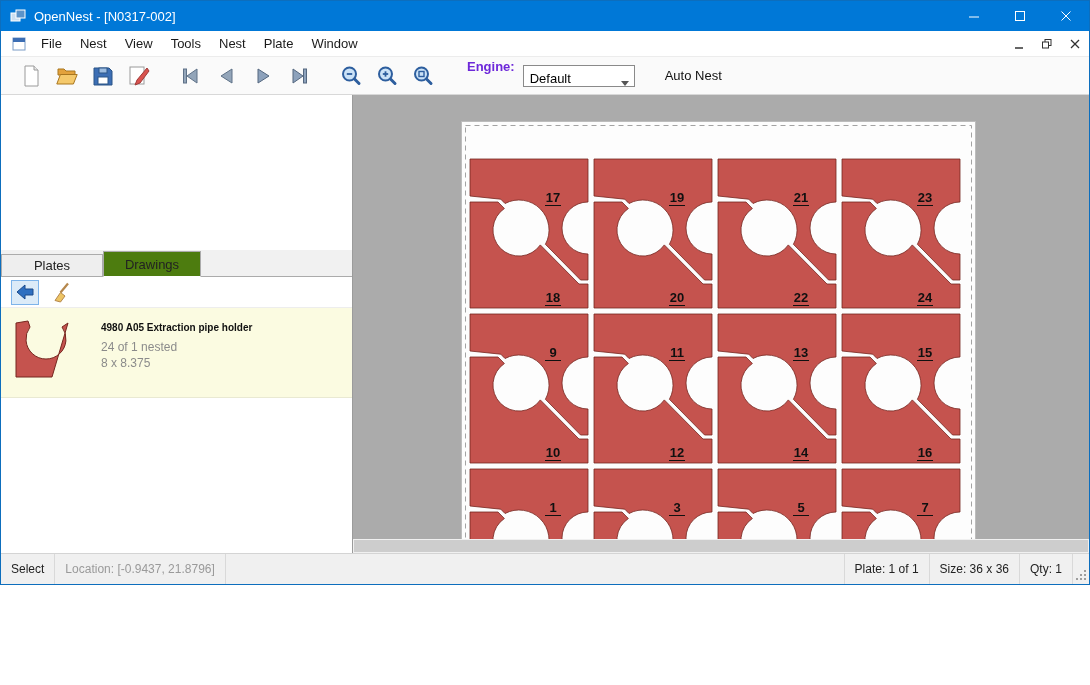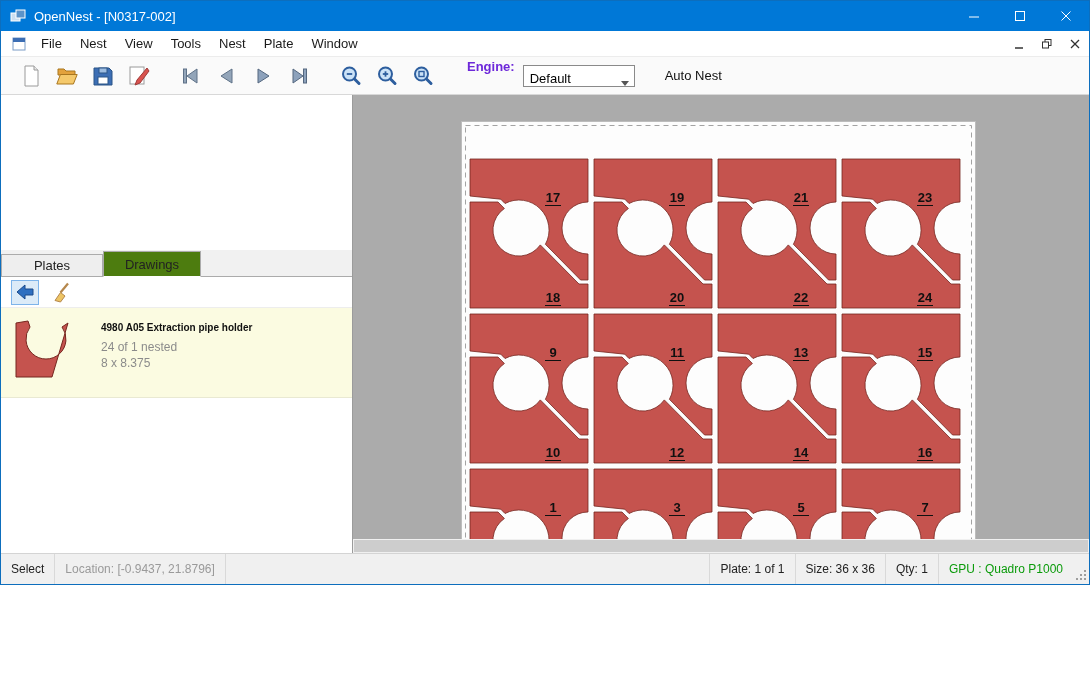--- a/index.html
+++ b/index.html
@@ -357,21 +357,20 @@
     <div class="st-cell st-location">Location: [-0.9437, 21.8796]</div>
     <div class="st-sep"></div>
     <div class="st-spacer"></div>
     <div class="st-sep"></div>
     <div class="st-cell">Plate: 1 of 1</div>
     <div class="st-sep"></div>
     <div class="st-cell">Size: 36 x 36</div>
     <div class="st-sep"></div>
     <div class="st-cell">Qty: 1</div>
     <div class="st-sep"></div>
-    <div class="st-cell" id="gpu-cell" style="color: rgb(11, 155, 11);">GPU : Quadro P1000</div>
     <div class="grip">
       <svg width="13" height="13">
         <g fill="#9d9d9d">
             <rect x="9" y="9" width="2" height="2"></rect>
             <rect x="9" y="5" width="2" height="2"></rect>
             <rect x="5" y="9" width="2" height="2"></rect>
             <rect x="9" y="1" width="2" height="2"></rect>
             <rect x="5" y="5" width="2" height="2"></rect>
             <rect x="1" y="9" width="2" height="2"></rect>
           </g>

